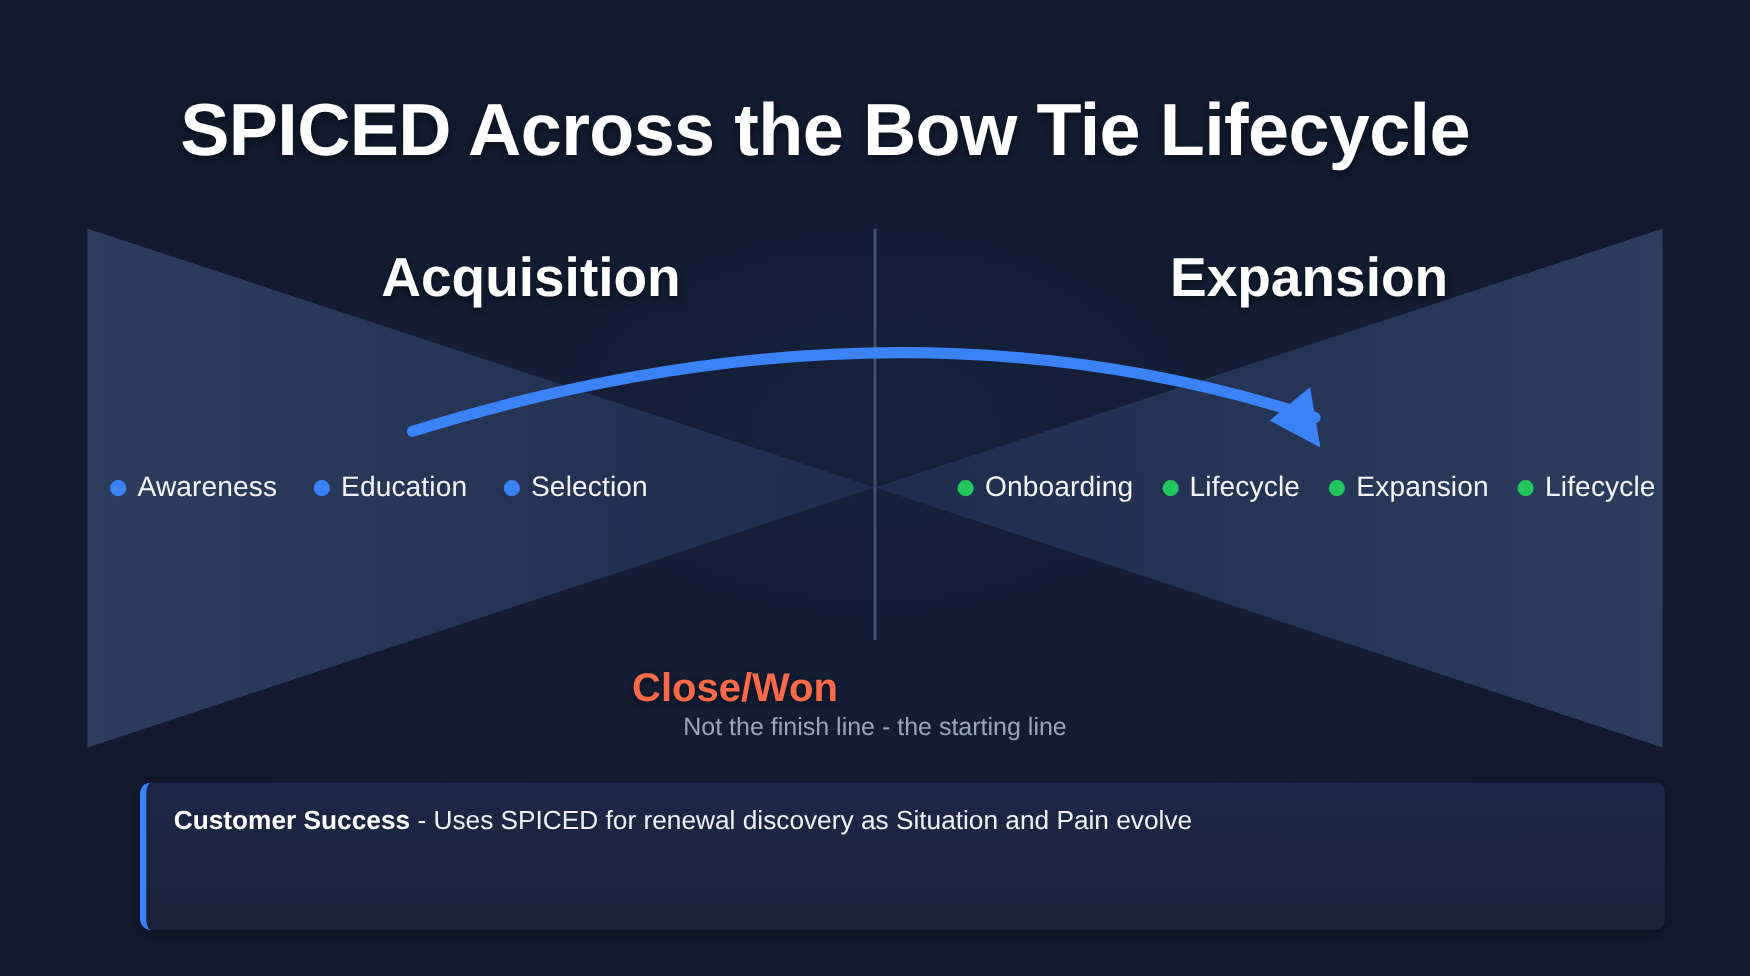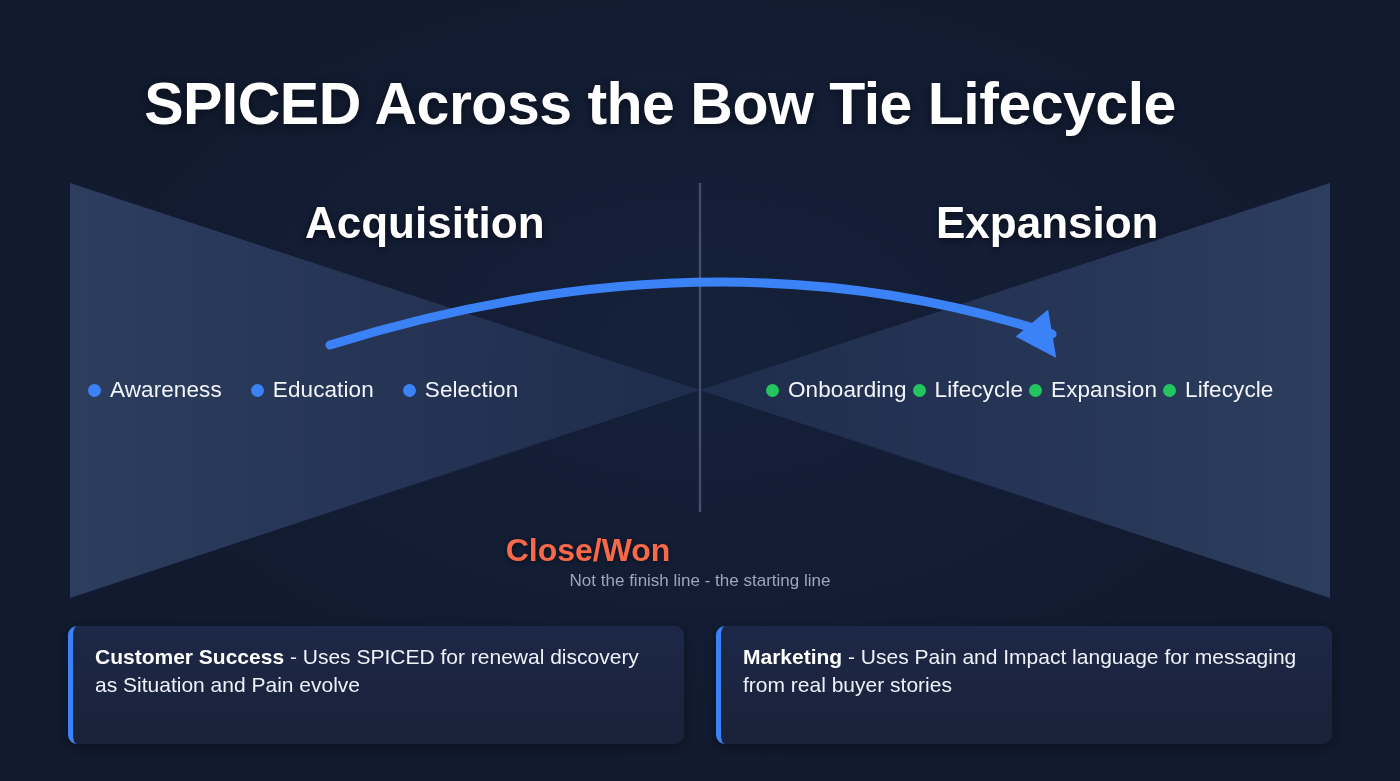--- a/index.html
+++ b/index.html
@@ -75,21 +75,21 @@
     height: 48px;
   }
   .stage-row-left {
     left: 88px;
     top: 366px;
     gap: 29px;
   }
   .stage-row-right {
     left: 766px;
     top: 366px;
-    gap: 6px;
+    gap: 23px;
   }
 
   .stage-item {
     display: flex;
     align-items: center;
     gap: 9px;
   }
 
   .stage-dot {
     width: 13px;
@@ -123,21 +123,21 @@
     font-weight: bold;
     color: #f8694a;
     text-shadow: 0 1px 5px rgba(0,0,0,0.45);
   }
   .close-won-sub {
     position: absolute;
     left: 0;
     top: 571px;
     width: 1400px;
     text-align: center;
-    font-size: 17px;
+    font-size: 20px;
     color: #9aa6bd;
   }
 
   
   .cards {
     position: absolute;
     left: 68px;
     top: 626px;
     width: 1264px;
     display: flex;
@@ -145,20 +145,21 @@
   }
 
   .card {
     flex: 1 1 0;
     background: linear-gradient(180deg, #1d2848 0%, #192238 100%);
     border-left: 5px solid #3b82f6;
     border-radius: 9px;
     padding: 17px 22px 18px 22px;
     min-height: 118px;
     box-shadow: 0 3px 10px rgba(0,0,0,0.35);
+    margin-left: 44px;
   }
 
   .card-text {
     font-size: 21px;
     line-height: 1.33;
     color: #eef2f8;
   }
   .card-role {
     font-weight: bold;
     color: #ffffff;
@@ -234,22 +235,17 @@
   <div class="close-won-sub">Not the finish line - the starting line</div>
 
   <div class="cards">
 
     <div class="card">
       <div class="card-text">
         <span class="card-role">Customer Success</span><span> - Uses SPICED for renewal discovery as Situation and Pain evolve</span>
       </div>
     </div>
 
-    <div class="card">
-      <div class="card-text">
-        <span class="card-role">Marketing</span><span> - Uses Pain and Impact language for messaging from real buyer stories</span>
-      </div>
-    </div>
 
 
   </div>
 
 </div>
 
 </body></html>

